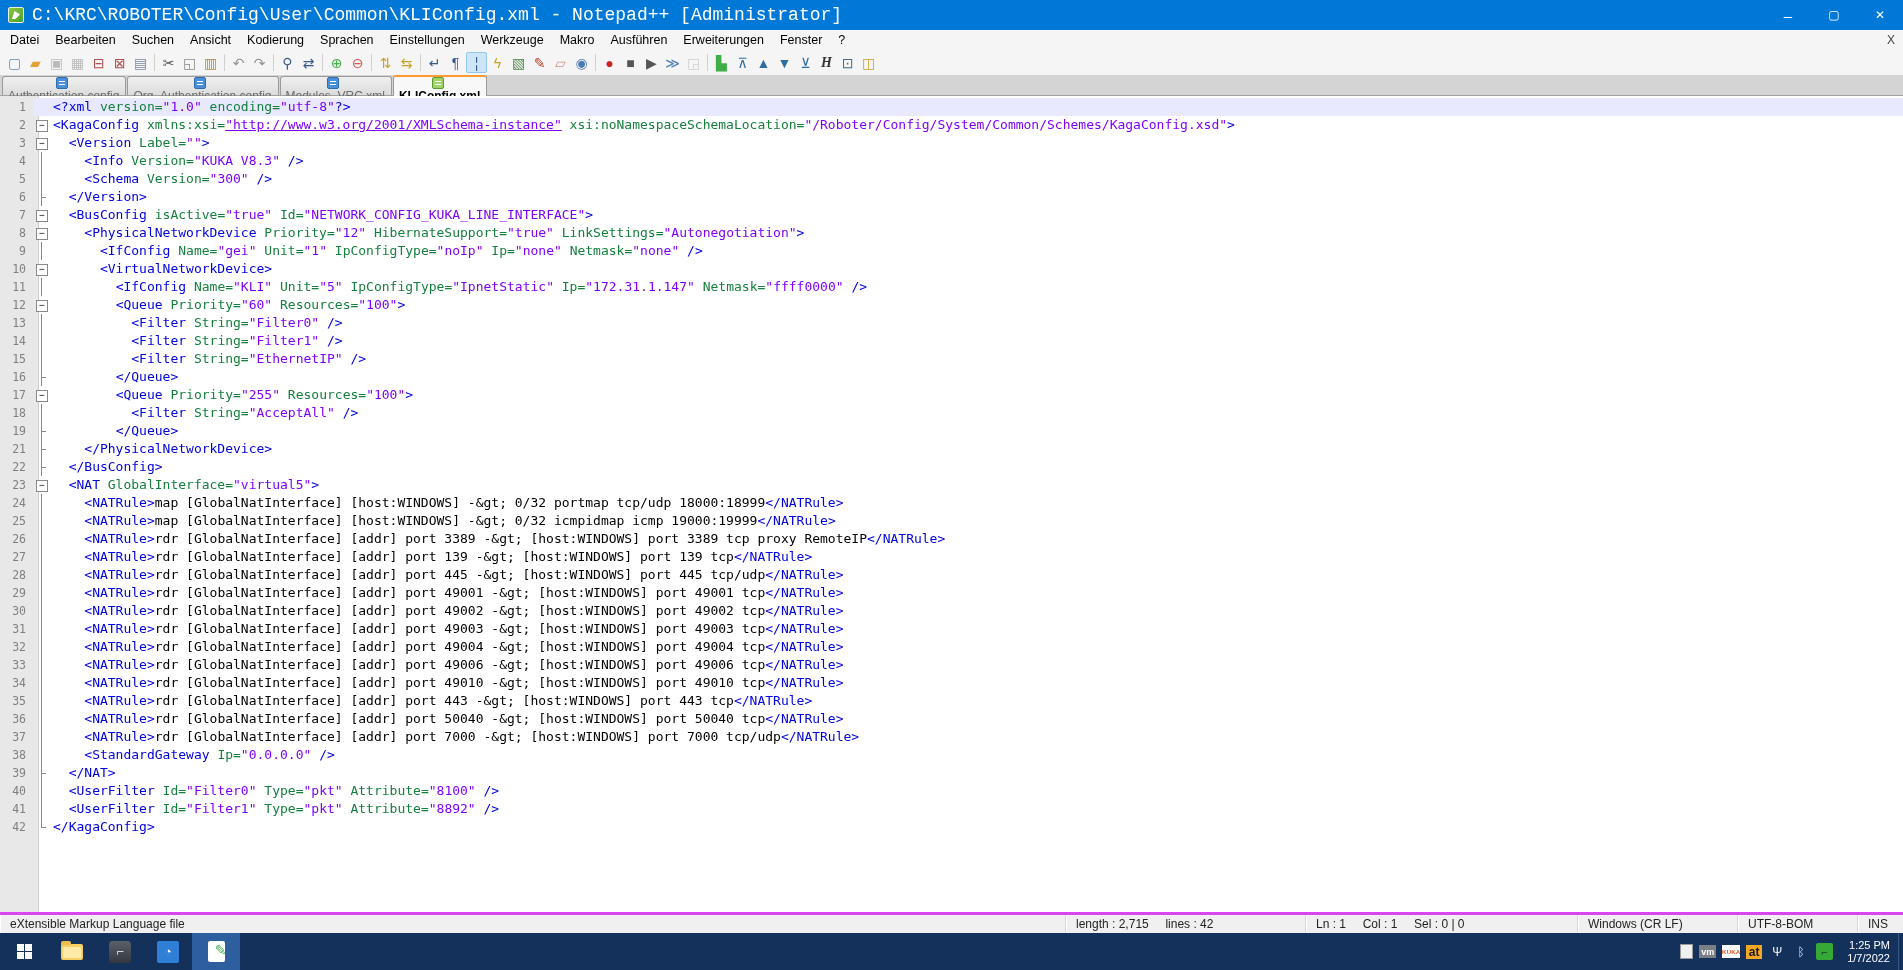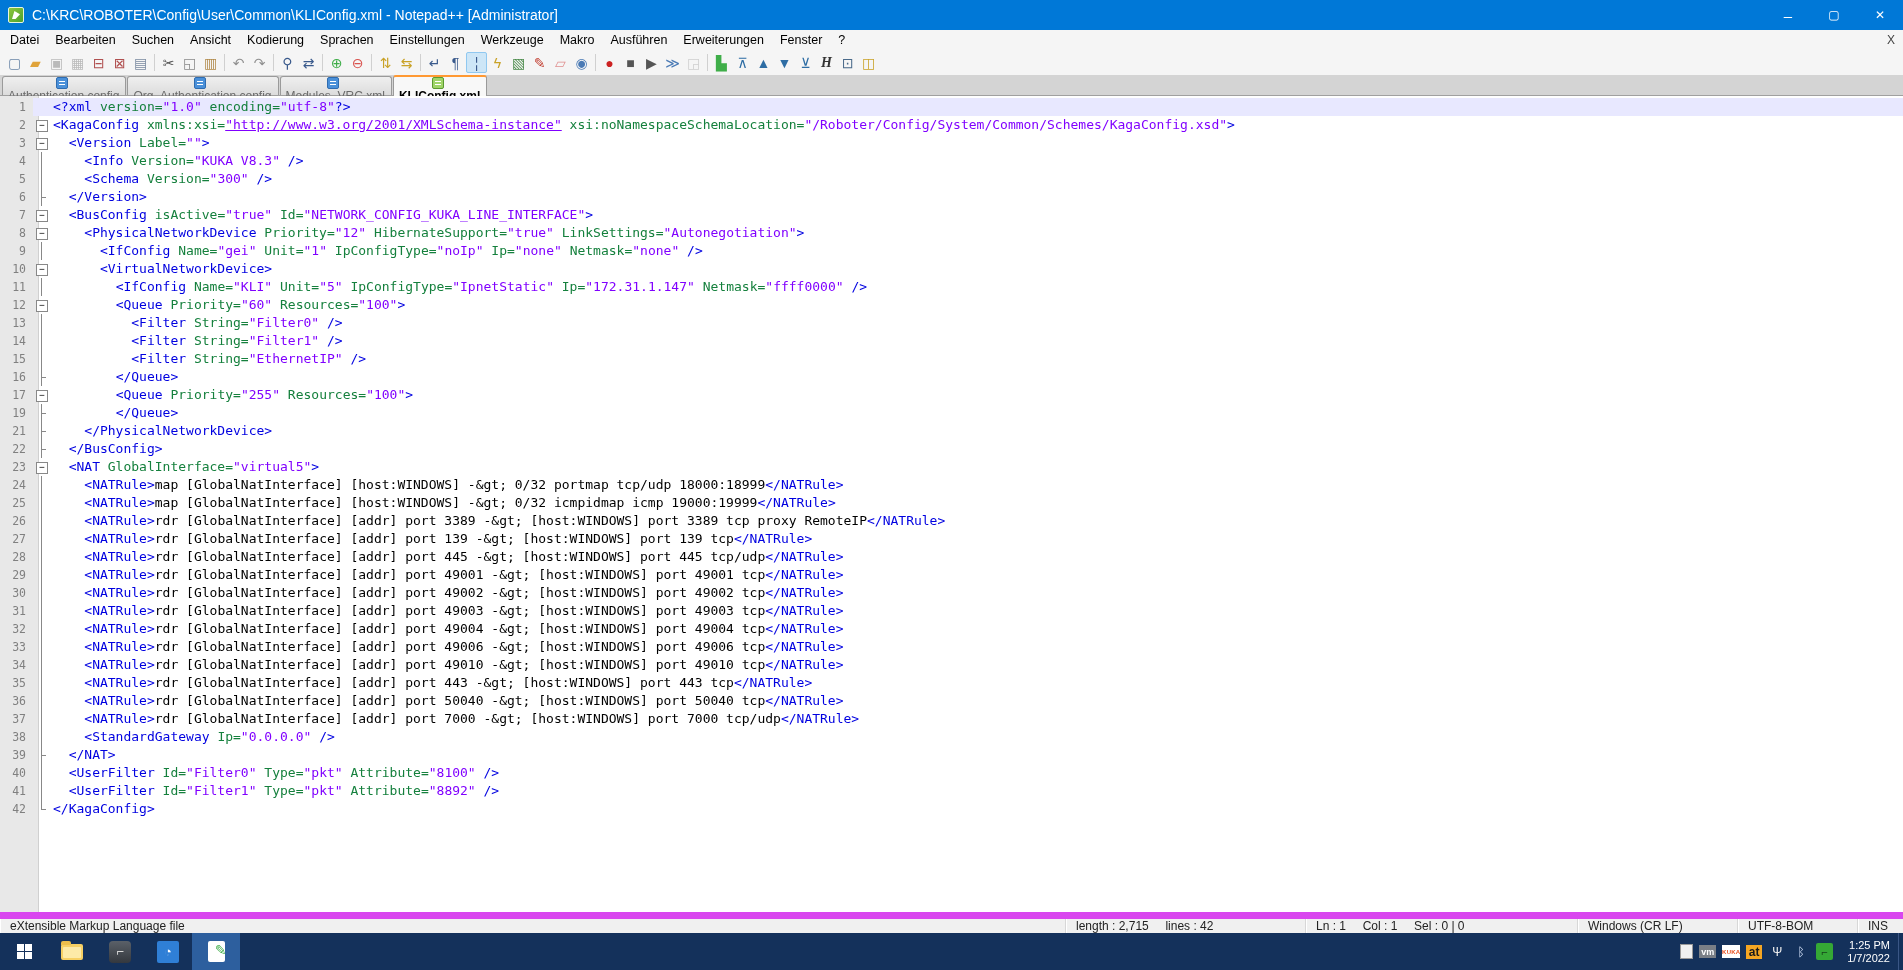--- a/index.html
+++ b/index.html
@@ -3,21 +3,21 @@
 <meta charset="utf-8">
 <style>
   * { margin:0; padding:0; box-sizing:border-box; }
   html,body { width:1903px; height:970px; overflow:hidden; font-family:"Liberation Sans", sans-serif; background:#fff; }
   .app { width:1903px; height:970px; display:flex; flex-direction:column; }
 
   
   .titlebar { height:30px; background:#0078D7; display:flex; align-items:center; color:#fff; flex:0 0 30px; }
   .tb-appicon { width:16px; height:16px; margin:0 8px 0 8px; position:relative; background:linear-gradient(135deg,#8dc63f,#4ca22f); border:1px solid #e8f5e0; border-radius:2px; }
   .tb-appicon::after { content:""; position:absolute; left:3px; top:3px; width:8px; height:8px; background:#fff; clip-path:polygon(0 100%, 30% 0, 100% 40%, 45% 100%); }
-  .tb-title { font-size:14px; white-space:nowrap; }
+  .tb-title { font-size:18px; white-space:nowrap;font-family:Liberation Mono, monospace; }
   .tb-spacer { flex:1; }
   .tb-btn { width:46px; height:30px; display:flex; align-items:center; justify-content:center; font-size:13px; color:#fff; }
   .glyph-min::before{ content:"–"; font-size:15px; }
   .glyph-max::before{ content:"▢"; font-size:12px; }
   .glyph-x::before{ content:"✕"; font-size:12px; }
 
   
   .menubar { height:20px; background:#f5f5f5; display:flex; align-items:center; font-size:12.5px; color:#000; flex:0 0 20px; padding-left:2px; }
   .menu-item { padding:2px 8px; white-space:nowrap; }
   .menubar-right { margin-left:auto; padding-right:8px; color:#444; font-size:12px; }
@@ -54,21 +54,21 @@
   .fold-end::after { content:""; position:absolute; left:8px; top:9px; width:5px; border-top:1px solid #888; }
   .fold-box::before { content:"−"; position:absolute; left:3px; top:4px; width:10px; height:10px; border:1px solid #888; background:#fff; color:#555; font:bold 9px/9px "DejaVu Sans Mono", monospace; text-align:center; }
   .code { flex:1; padding-left:3px; color:#000; }
   .code-row.current .code, .code-row.current .fold-cell { background:#e8e8ff; }
   .t-tag { color:#0000e0; }
   .t-attr { color:#15803d; }
   .t-val { color:#8000ff; }
   .t-url { text-decoration:underline; }
 
   
-  .statusbar { height:21px; flex:0 0 21px; background:#f0f0f0; border-top:7px solid #d946ef; display:flex; align-items:stretch; font-size:12px; color:#222; }
+  .statusbar { height:21px; flex:0 0 21px; background:#f0f0f0; border-top:3px solid #d946ef; display:flex; align-items:stretch; font-size:12px; color:#222; }
   .sb-seg { display:flex; align-items:center; padding:0 10px; border-right:1px solid #d7d7d7; box-shadow:inset 1px 0 0 #fff; white-space:pre; }
   .sb-doc { flex:1; }
   .sb-len { width:240px; } .sb-pos { width:272px; } .sb-eol { width:160px; } .sb-enc { width:120px; } .sb-ins { width:45px; border-right:none; }
 
   
   .taskbar { height:37px; flex:0 0 37px; background:#14315b; display:flex; align-items:stretch; color:#fff; }
   .task-btn { width:48px; display:flex; align-items:center; justify-content:center; }
   .task-btn.active-app { background:#2d5f9e; }
   .start-grid { width:15px; height:15px; display:grid; grid-template-columns:7px 7px; grid-template-rows:7px 7px; gap:1px; }
   .start-grid i { background:#fff; }
@@ -195,20 +195,21 @@
         <div class="code-row"><span class="ln-num">8</span><span class="fold-cell fold-box"></span><span class="code"><span class="t-txt">    </span><span class="t-tag">&lt;PhysicalNetworkDevice</span><span class="t-txt"> </span><span class="t-attr">Priority=</span><span class="t-val">"12"</span><span class="t-txt"> </span><span class="t-attr">HibernateSupport=</span><span class="t-val">"true"</span><span class="t-txt"> </span><span class="t-attr">LinkSettings=</span><span class="t-val">"Autonegotiation"</span><span class="t-tag">&gt;</span></span></div>
         <div class="code-row"><span class="ln-num">9</span><span class="fold-cell fold-line"></span><span class="code"><span class="t-txt">      </span><span class="t-tag">&lt;IfConfig</span><span class="t-txt"> </span><span class="t-attr">Name=</span><span class="t-val">"gei"</span><span class="t-txt"> </span><span class="t-attr">Unit=</span><span class="t-val">"1"</span><span class="t-txt"> </span><span class="t-attr">IpConfigType=</span><span class="t-val">"noIp"</span><span class="t-txt"> </span><span class="t-attr">Ip=</span><span class="t-val">"none"</span><span class="t-txt"> </span><span class="t-attr">Netmask=</span><span class="t-val">"none"</span><span class="t-txt"> </span><span class="t-tag">/&gt;</span></span></div>
         <div class="code-row"><span class="ln-num">10</span><span class="fold-cell fold-box"></span><span class="code"><span class="t-txt">      </span><span class="t-tag">&lt;VirtualNetworkDevice</span><span class="t-tag">&gt;</span></span></div>
         <div class="code-row"><span class="ln-num">11</span><span class="fold-cell fold-line"></span><span class="code"><span class="t-txt">        </span><span class="t-tag">&lt;IfConfig</span><span class="t-txt"> </span><span class="t-attr">Name=</span><span class="t-val">"KLI"</span><span class="t-txt"> </span><span class="t-attr">Unit=</span><span class="t-val">"5"</span><span class="t-txt"> </span><span class="t-attr">IpConfigType=</span><span class="t-val">"IpnetStatic"</span><span class="t-txt"> </span><span class="t-attr">Ip=</span><span class="t-val">"172.31.1.147"</span><span class="t-txt"> </span><span class="t-attr">Netmask=</span><span class="t-val">"ffff0000"</span><span class="t-txt"> </span><span class="t-tag">/&gt;</span></span></div>
         <div class="code-row"><span class="ln-num">12</span><span class="fold-cell fold-box"></span><span class="code"><span class="t-txt">        </span><span class="t-tag">&lt;Queue</span><span class="t-txt"> </span><span class="t-attr">Priority=</span><span class="t-val">"60"</span><span class="t-txt"> </span><span class="t-attr">Resources=</span><span class="t-val">"100"</span><span class="t-tag">&gt;</span></span></div>
         <div class="code-row"><span class="ln-num">13</span><span class="fold-cell fold-line"></span><span class="code"><span class="t-txt">          </span><span class="t-tag">&lt;Filter</span><span class="t-txt"> </span><span class="t-attr">String=</span><span class="t-val">"Filter0"</span><span class="t-txt"> </span><span class="t-tag">/&gt;</span></span></div>
         <div class="code-row"><span class="ln-num">14</span><span class="fold-cell fold-line"></span><span class="code"><span class="t-txt">          </span><span class="t-tag">&lt;Filter</span><span class="t-txt"> </span><span class="t-attr">String=</span><span class="t-val">"Filter1"</span><span class="t-txt"> </span><span class="t-tag">/&gt;</span></span></div>
         <div class="code-row"><span class="ln-num">15</span><span class="fold-cell fold-line"></span><span class="code"><span class="t-txt">          </span><span class="t-tag">&lt;Filter</span><span class="t-txt"> </span><span class="t-attr">String=</span><span class="t-val">"EthernetIP"</span><span class="t-txt"> </span><span class="t-tag">/&gt;</span></span></div>
         <div class="code-row"><span class="ln-num">16</span><span class="fold-cell fold-tee"></span><span class="code"><span class="t-txt">        </span><span class="t-tag">&lt;/Queue</span><span class="t-tag">&gt;</span></span></div>
         <div class="code-row"><span class="ln-num">17</span><span class="fold-cell fold-box"></span><span class="code"><span class="t-txt">        </span><span class="t-tag">&lt;Queue</span><span class="t-txt"> </span><span class="t-attr">Priority=</span><span class="t-val">"255"</span><span class="t-txt"> </span><span class="t-attr">Resources=</span><span class="t-val">"100"</span><span class="t-tag">&gt;</span></span></div>
+        <div class="code-row"><span class="ln-num">18</span><span class="fold-cell fold-line"></span><span class="code"><span class="t-txt">          </span><span class="t-tag">&lt;Filter</span><span class="t-txt"> </span><span class="t-attr">String=</span><span class="t-val">"AcceptAll"</span><span class="t-txt"> </span><span class="t-tag">/&gt;</span></span></div>
         <div class="code-row"><span class="ln-num">19</span><span class="fold-cell fold-tee"></span><span class="code"><span class="t-txt">        </span><span class="t-tag">&lt;/Queue</span><span class="t-tag">&gt;</span></span></div>
         <div class="code-row"><span class="ln-num">21</span><span class="fold-cell fold-tee"></span><span class="code"><span class="t-txt">    </span><span class="t-tag">&lt;/PhysicalNetworkDevice</span><span class="t-tag">&gt;</span></span></div>
         <div class="code-row"><span class="ln-num">22</span><span class="fold-cell fold-tee"></span><span class="code"><span class="t-txt">  </span><span class="t-tag">&lt;/BusConfig</span><span class="t-tag">&gt;</span></span></div>
         <div class="code-row"><span class="ln-num">23</span><span class="fold-cell fold-box"></span><span class="code"><span class="t-txt">  </span><span class="t-tag">&lt;NAT</span><span class="t-txt"> </span><span class="t-attr">GlobalInterface=</span><span class="t-val">"virtual5"</span><span class="t-tag">&gt;</span></span></div>
         <div class="code-row"><span class="ln-num">24</span><span class="fold-cell fold-line"></span><span class="code"><span class="t-txt">    </span><span class="t-tag">&lt;NATRule</span><span class="t-tag">&gt;</span><span class="t-txt">map [GlobalNatInterface] [host:WINDOWS] -&amp;gt; 0/32 portmap tcp/udp 18000:18999</span><span class="t-tag">&lt;/NATRule</span><span class="t-tag">&gt;</span></span></div>
         <div class="code-row"><span class="ln-num">25</span><span class="fold-cell fold-line"></span><span class="code"><span class="t-txt">    </span><span class="t-tag">&lt;NATRule</span><span class="t-tag">&gt;</span><span class="t-txt">map [GlobalNatInterface] [host:WINDOWS] -&amp;gt; 0/32 icmpidmap icmp 19000:19999</span><span class="t-tag">&lt;/NATRule</span><span class="t-tag">&gt;</span></span></div>
         <div class="code-row"><span class="ln-num">26</span><span class="fold-cell fold-line"></span><span class="code"><span class="t-txt">    </span><span class="t-tag">&lt;NATRule</span><span class="t-tag">&gt;</span><span class="t-txt">rdr [GlobalNatInterface] [addr] port 3389 -&amp;gt; [host:WINDOWS] port 3389 tcp proxy RemoteIP</span><span class="t-tag">&lt;/NATRule</span><span class="t-tag">&gt;</span></span></div>
         <div class="code-row"><span class="ln-num">27</span><span class="fold-cell fold-line"></span><span class="code"><span class="t-txt">    </span><span class="t-tag">&lt;NATRule</span><span class="t-tag">&gt;</span><span class="t-txt">rdr [GlobalNatInterface] [addr] port 139 -&amp;gt; [host:WINDOWS] port 139 tcp</span><span class="t-tag">&lt;/NATRule</span><span class="t-tag">&gt;</span></span></div>
         <div class="code-row"><span class="ln-num">28</span><span class="fold-cell fold-line"></span><span class="code"><span class="t-txt">    </span><span class="t-tag">&lt;NATRule</span><span class="t-tag">&gt;</span><span class="t-txt">rdr [GlobalNatInterface] [addr] port 445 -&amp;gt; [host:WINDOWS] port 445 tcp/udp</span><span class="t-tag">&lt;/NATRule</span><span class="t-tag">&gt;</span></span></div>
         <div class="code-row"><span class="ln-num">29</span><span class="fold-cell fold-line"></span><span class="code"><span class="t-txt">    </span><span class="t-tag">&lt;NATRule</span><span class="t-tag">&gt;</span><span class="t-txt">rdr [GlobalNatInterface] [addr] port 49001 -&amp;gt; [host:WINDOWS] port 49001 tcp</span><span class="t-tag">&lt;/NATRule</span><span class="t-tag">&gt;</span></span></div>

